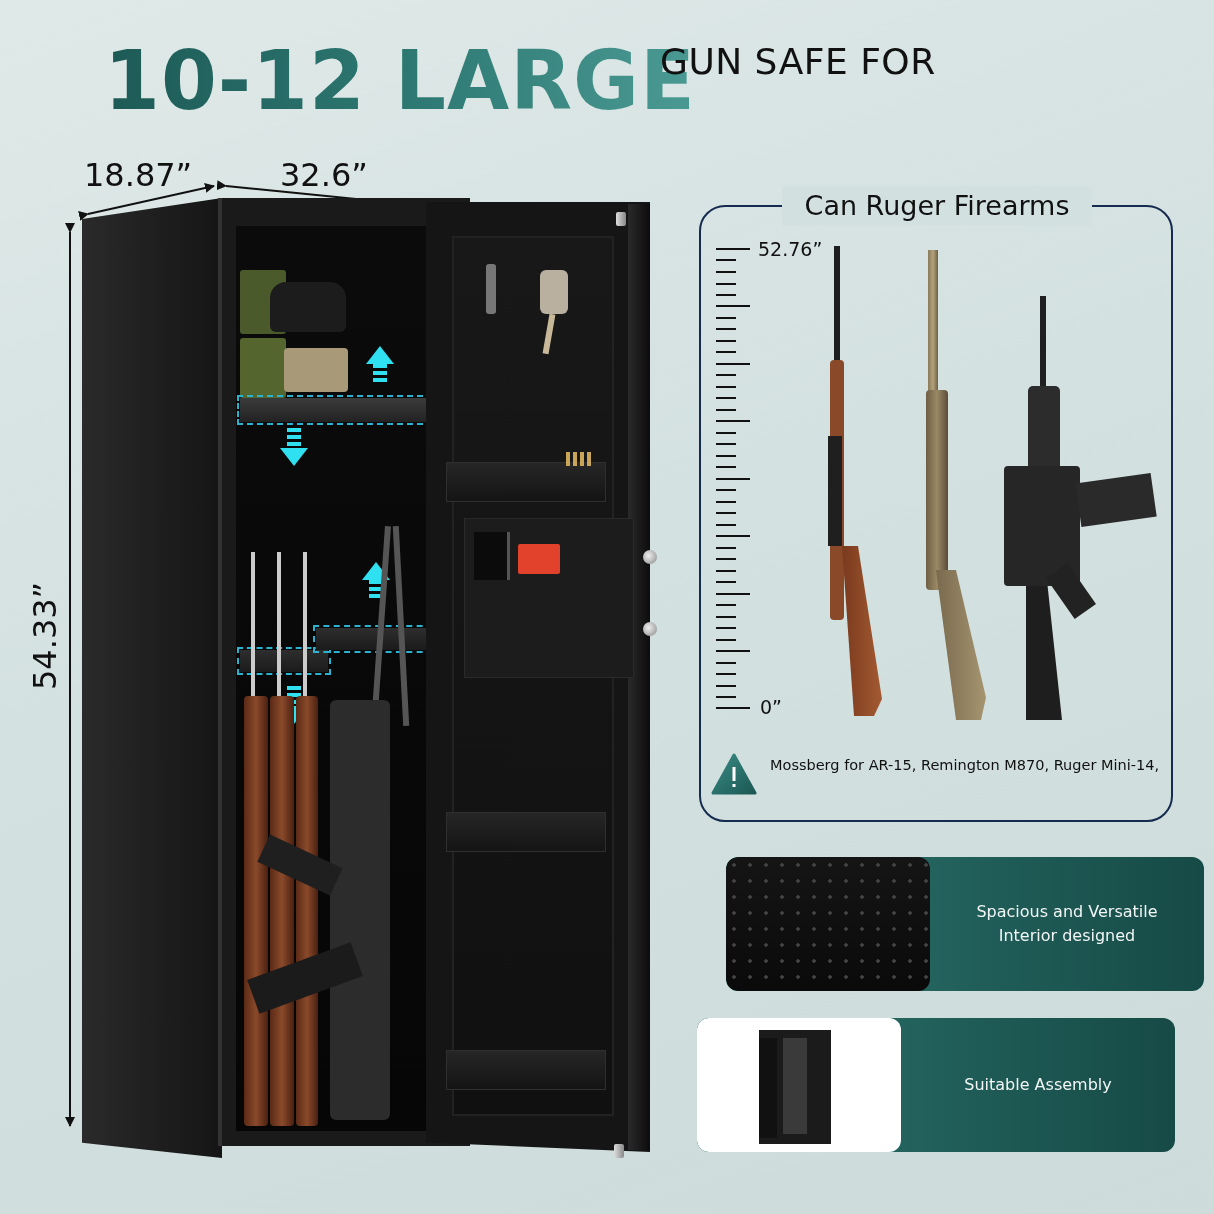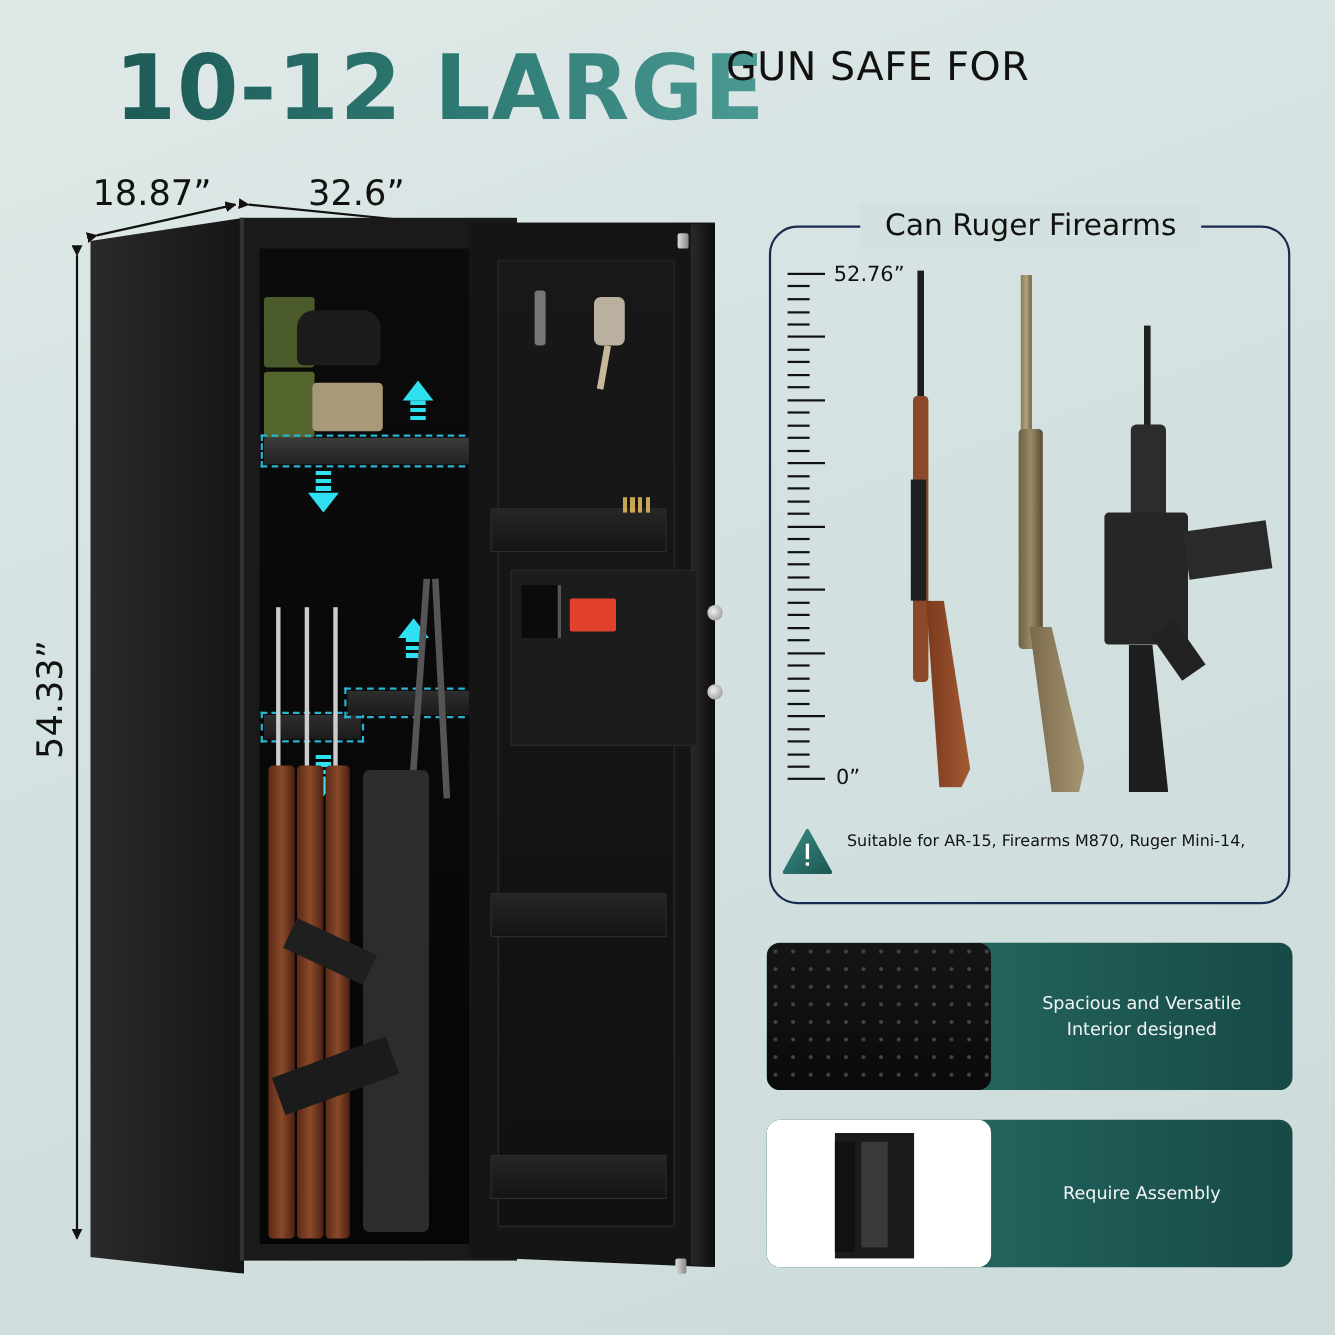--- a/index.html
+++ b/index.html
@@ -301,37 +301,37 @@
     <linearGradient id="wg" x1="0" y1="0" x2="1" y2="1">
       <stop offset="0" stop-color="#3a8a84"></stop>
       <stop offset="1" stop-color="#1c5954"></stop>
     </linearGradient>
   </defs>
   <path d="M23 2 L44 40 L2 40 Z" fill="url(#wg)" stroke="url(#wg)" stroke-linejoin="round" stroke-width="3"></path>
   <rect x="21.5" y="14" width="3" height="14" fill="#fff"></rect>
   <rect x="21.5" y="31" width="3" height="3" fill="#fff"></rect>
 </svg>
 <div class="abs note">
-  <div>Suitable for AR-15, Firearms M870, Ruger Mini-14,</div>
-</div>
-
-<div class="abs feature-card" style="top:857px;">
+  <div>Mossberg for AR-15, Remington M870, Ruger Mini-14,</div>
+</div>
+
+<div class="abs feature-card" style="top:857px;margin-left:29px;">
   <div class="feature-thumb thumb-dark"></div>
   <div class="feature-text">
     <div>
       <div>Spacious and Versatile</div>
       <div>Interior designed</div>
     </div>
   </div>
 </div>
 
 <div class="abs feature-card" style="top:1018px;">
   <div class="feature-thumb thumb-white">
     <div class="abs" style="left:62px; top:12px; width:72px; height:114px; background:#1b1b1b;"></div>
     <div class="abs" style="left:86px; top:20px; width:24px; height:96px; background:#3a3a3a;"></div>
     <div class="abs" style="left:62px; top:20px; width:18px; height:100px; background:#111;"></div>
   </div>
   <div class="feature-text">
     <div>
-      <div>Require Assembly</div>
+      <div>Suitable Assembly</div>
     </div>
   </div>
 </div>
 
 </body></html>

